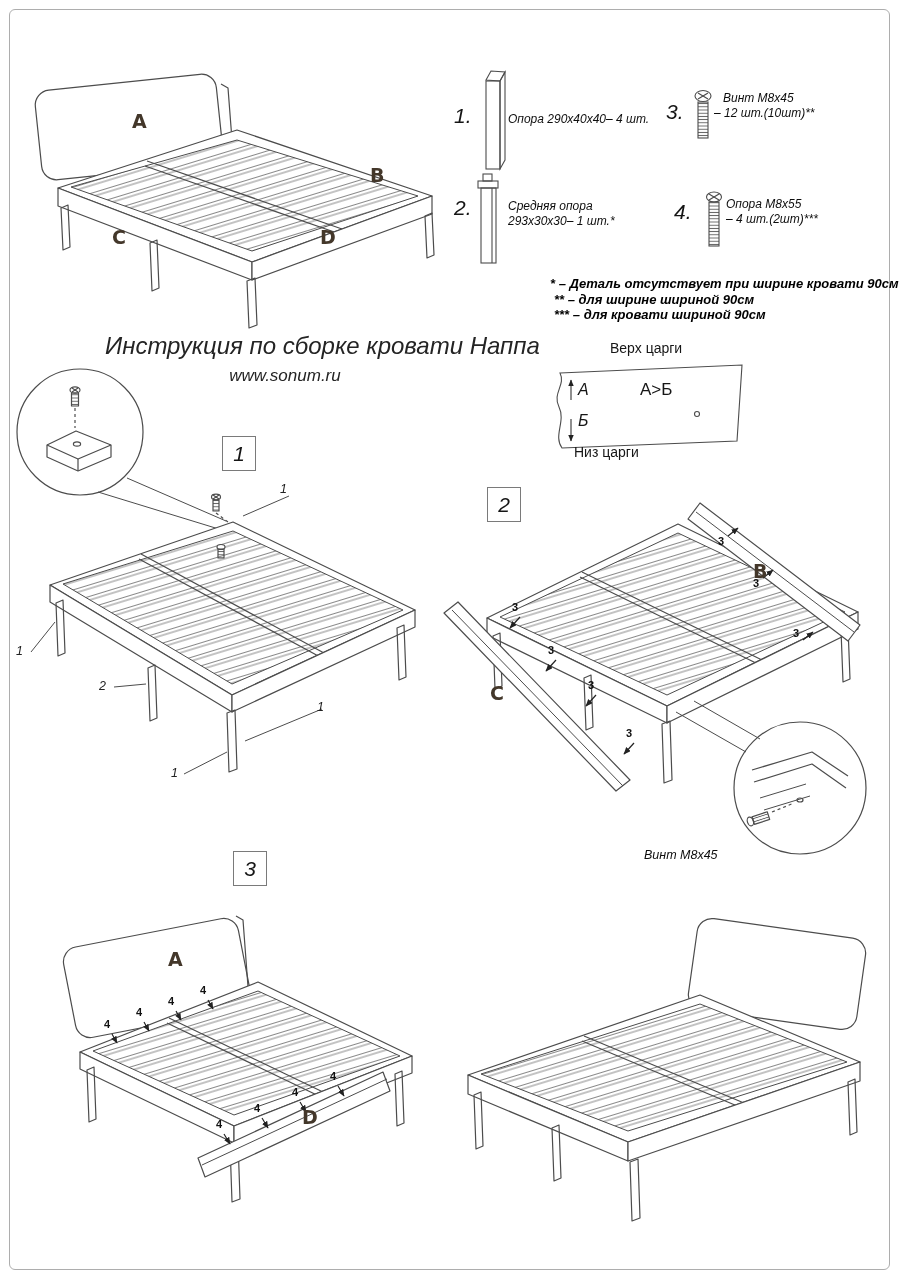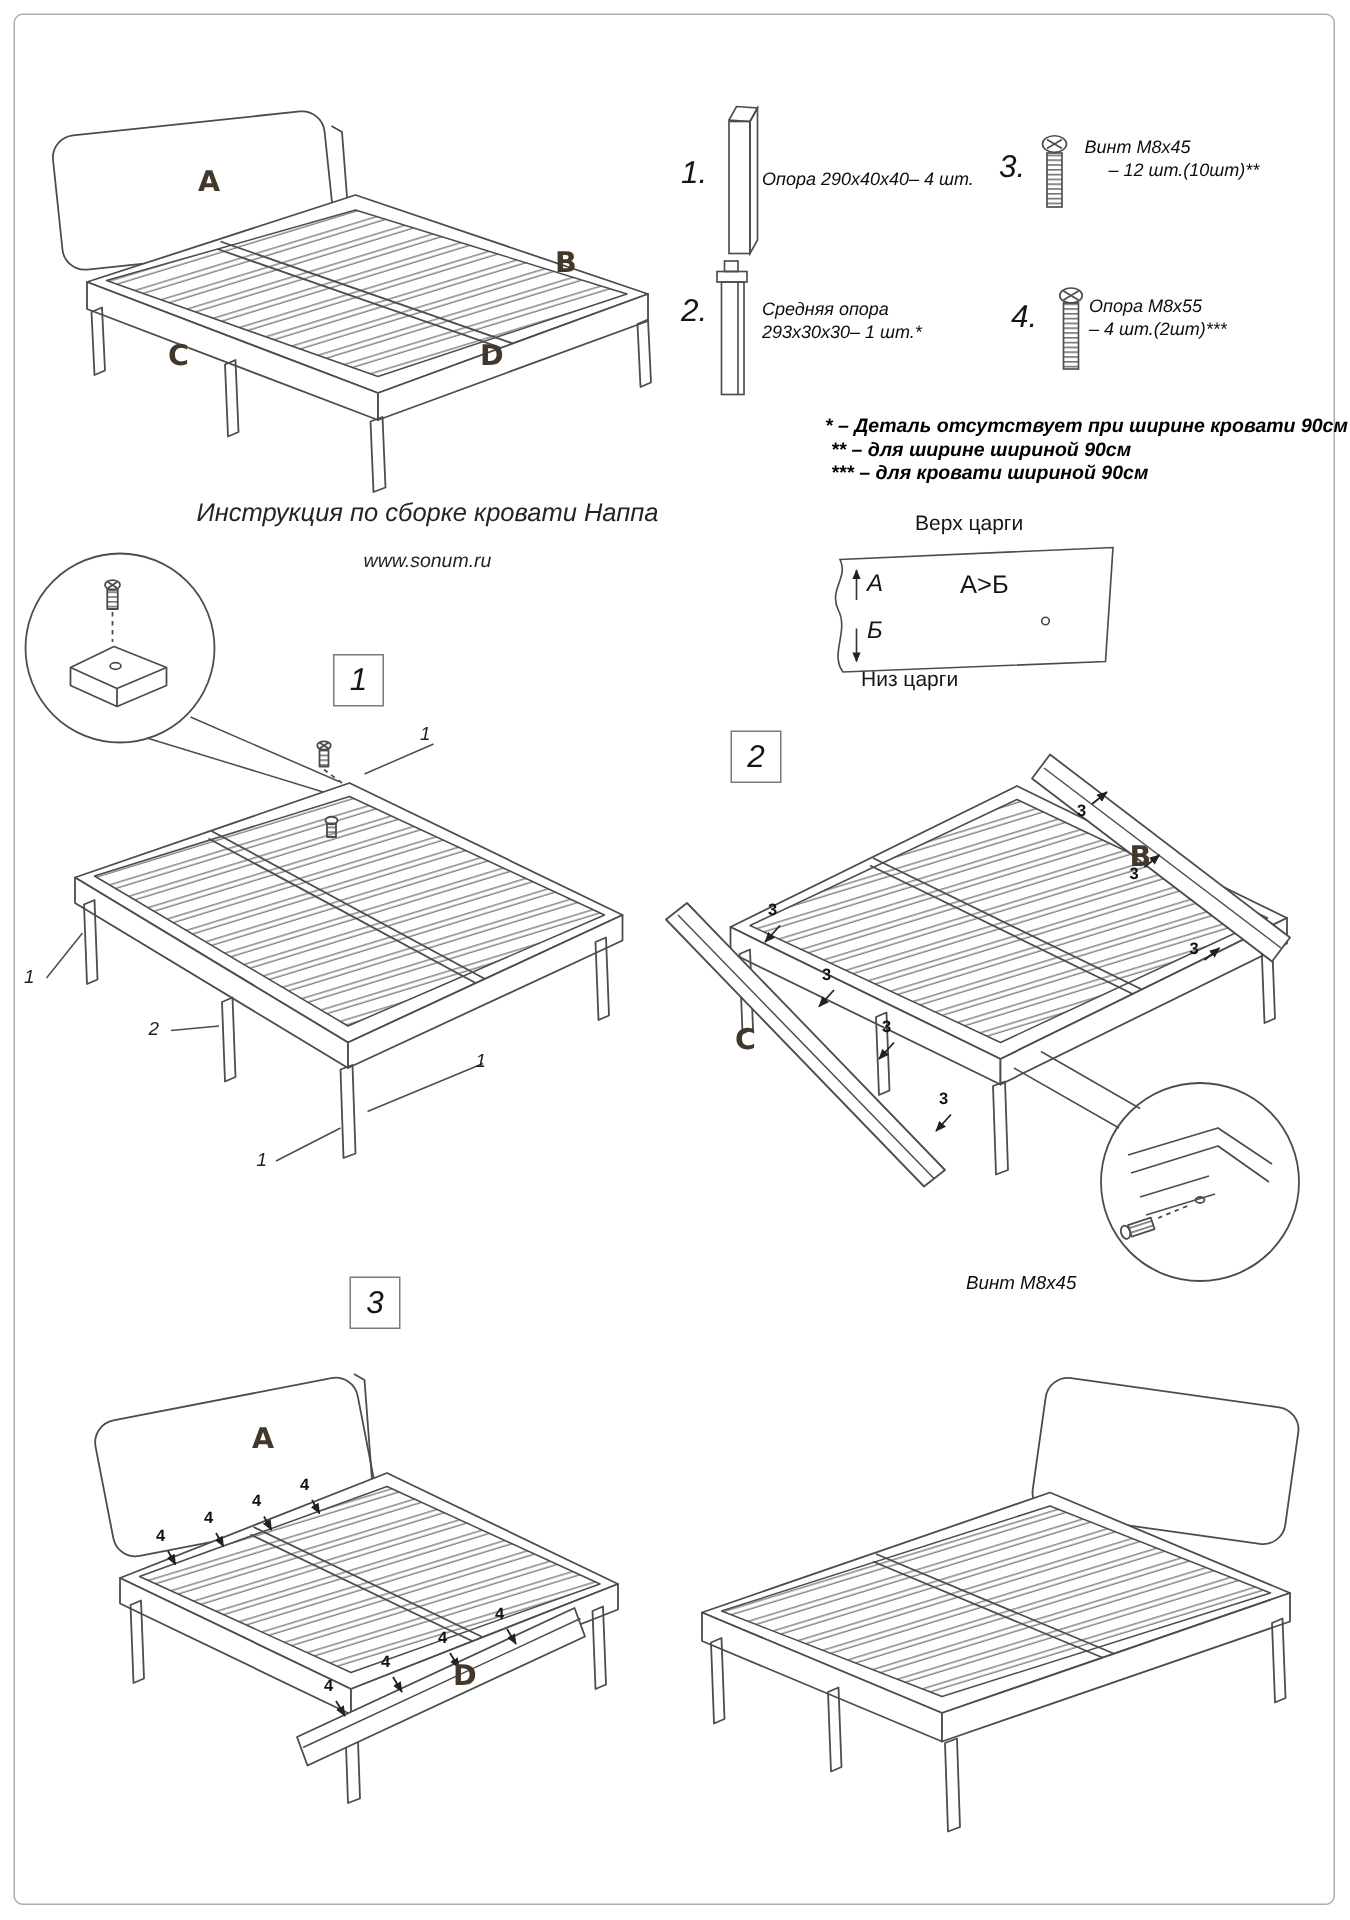--- a/index.html
+++ b/index.html
@@ -5,22 +5,22 @@
   *{margin:0;padding:0;box-sizing:border-box}
   html,body{width:900px;height:1280px}
   body{position:relative;background:#fff;font-family:"Liberation Sans","DejaVu Sans",sans-serif;color:#1a1a1a;overflow:hidden}
   .frame{position:absolute;left:9px;top:9px;width:881px;height:1261px;border:1px solid #adadad;border-radius:6px}
   svg.art{position:absolute;left:0;top:0}
   .t{position:absolute;white-space:nowrap}
   .bl{font-weight:700;font-size:19px;color:#43372a;font-family:"DejaVu Sans",sans-serif}
   .num{font-style:italic;font-size:21px;color:#151515}
   .desc{font-style:italic;font-size:12px;color:#0d0d0d}
   .note{font-style:italic;font-weight:700;font-size:13px;color:#000}
-  .title{font-style:italic;font-size:17px;color:#242424;text-align:center}
-  .site{font-size:13px}
+  .title{font-style:italic;font-size:24px;color:#242424;text-align:center}
+  .site{font-size:17px}
   .rl{font-size:14px;color:#161616}
   .rletter{font-style:italic;font-size:16px;color:#161616}
   .rformula{font-size:17px;color:#161616}
   .stepbox{position:absolute;width:34px;height:35px;border:1.4px solid #7a7a7a;display:flex;align-items:center;justify-content:center;font-style:italic;font-size:21px;color:#151515;background:#fff}
   .pl{font-size:12.5px;font-style:italic;color:#222}
   .sn{font-size:11px;font-weight:700;color:#111}
   .co{font-style:italic;font-size:12.5px;color:#0d0d0d}
 </style>
 </head>
 <body>
@@ -205,21 +205,21 @@
 <span class="t bl" style="left:112px;top:226px">C</span>
 <span class="t bl" style="left:320px;top:226px">D</span>
 
 <span class="t num" style="left:454px;top:104px">1.</span>
 <span class="t desc" style="left:508px;top:112px">Опора 290х40х40– 4 шт.</span>
 <span class="t num" style="left:454px;top:196px">2.</span>
 <span class="t desc" style="left:508px;top:199px">Средняя опора</span>
 <span class="t desc" style="left:508px;top:214px">293х30х30– 1 шт.*</span>
 <span class="t num" style="left:666px;top:100px">3.</span>
 <span class="t desc" style="left:723px;top:91px">Винт М8х45</span>
-<span class="t desc" style="left:739px;top:106px">– 12 шт.(10шт)**</span>
+<span class="t desc" style="left:714px;top:106px">– 12 шт.(10шт)**</span>
 <span class="t num" style="left:674px;top:200px">4.</span>
 <span class="t desc" style="left:726px;top:197px">Опора М8х55</span>
 <span class="t desc" style="left:726px;top:212px">– 4 шт.(2шт)***</span>
 
 <span class="t note" style="left:550px;top:276px">* – Деталь отсутствует при ширине кровати 90см</span>
 <span class="t note" style="left:554px;top:292px">** – для ширине шириной 90см</span>
 <span class="t note" style="left:554px;top:307px">*** – для кровати шириной 90см</span>
 
 <div class="t title" style="left:105px;top:332px;width:360px">Инструкция по сборке кровати Наппа</div>
 <div class="t title site" style="left:105px;top:366px;width:360px">www.sonum.ru</div>

